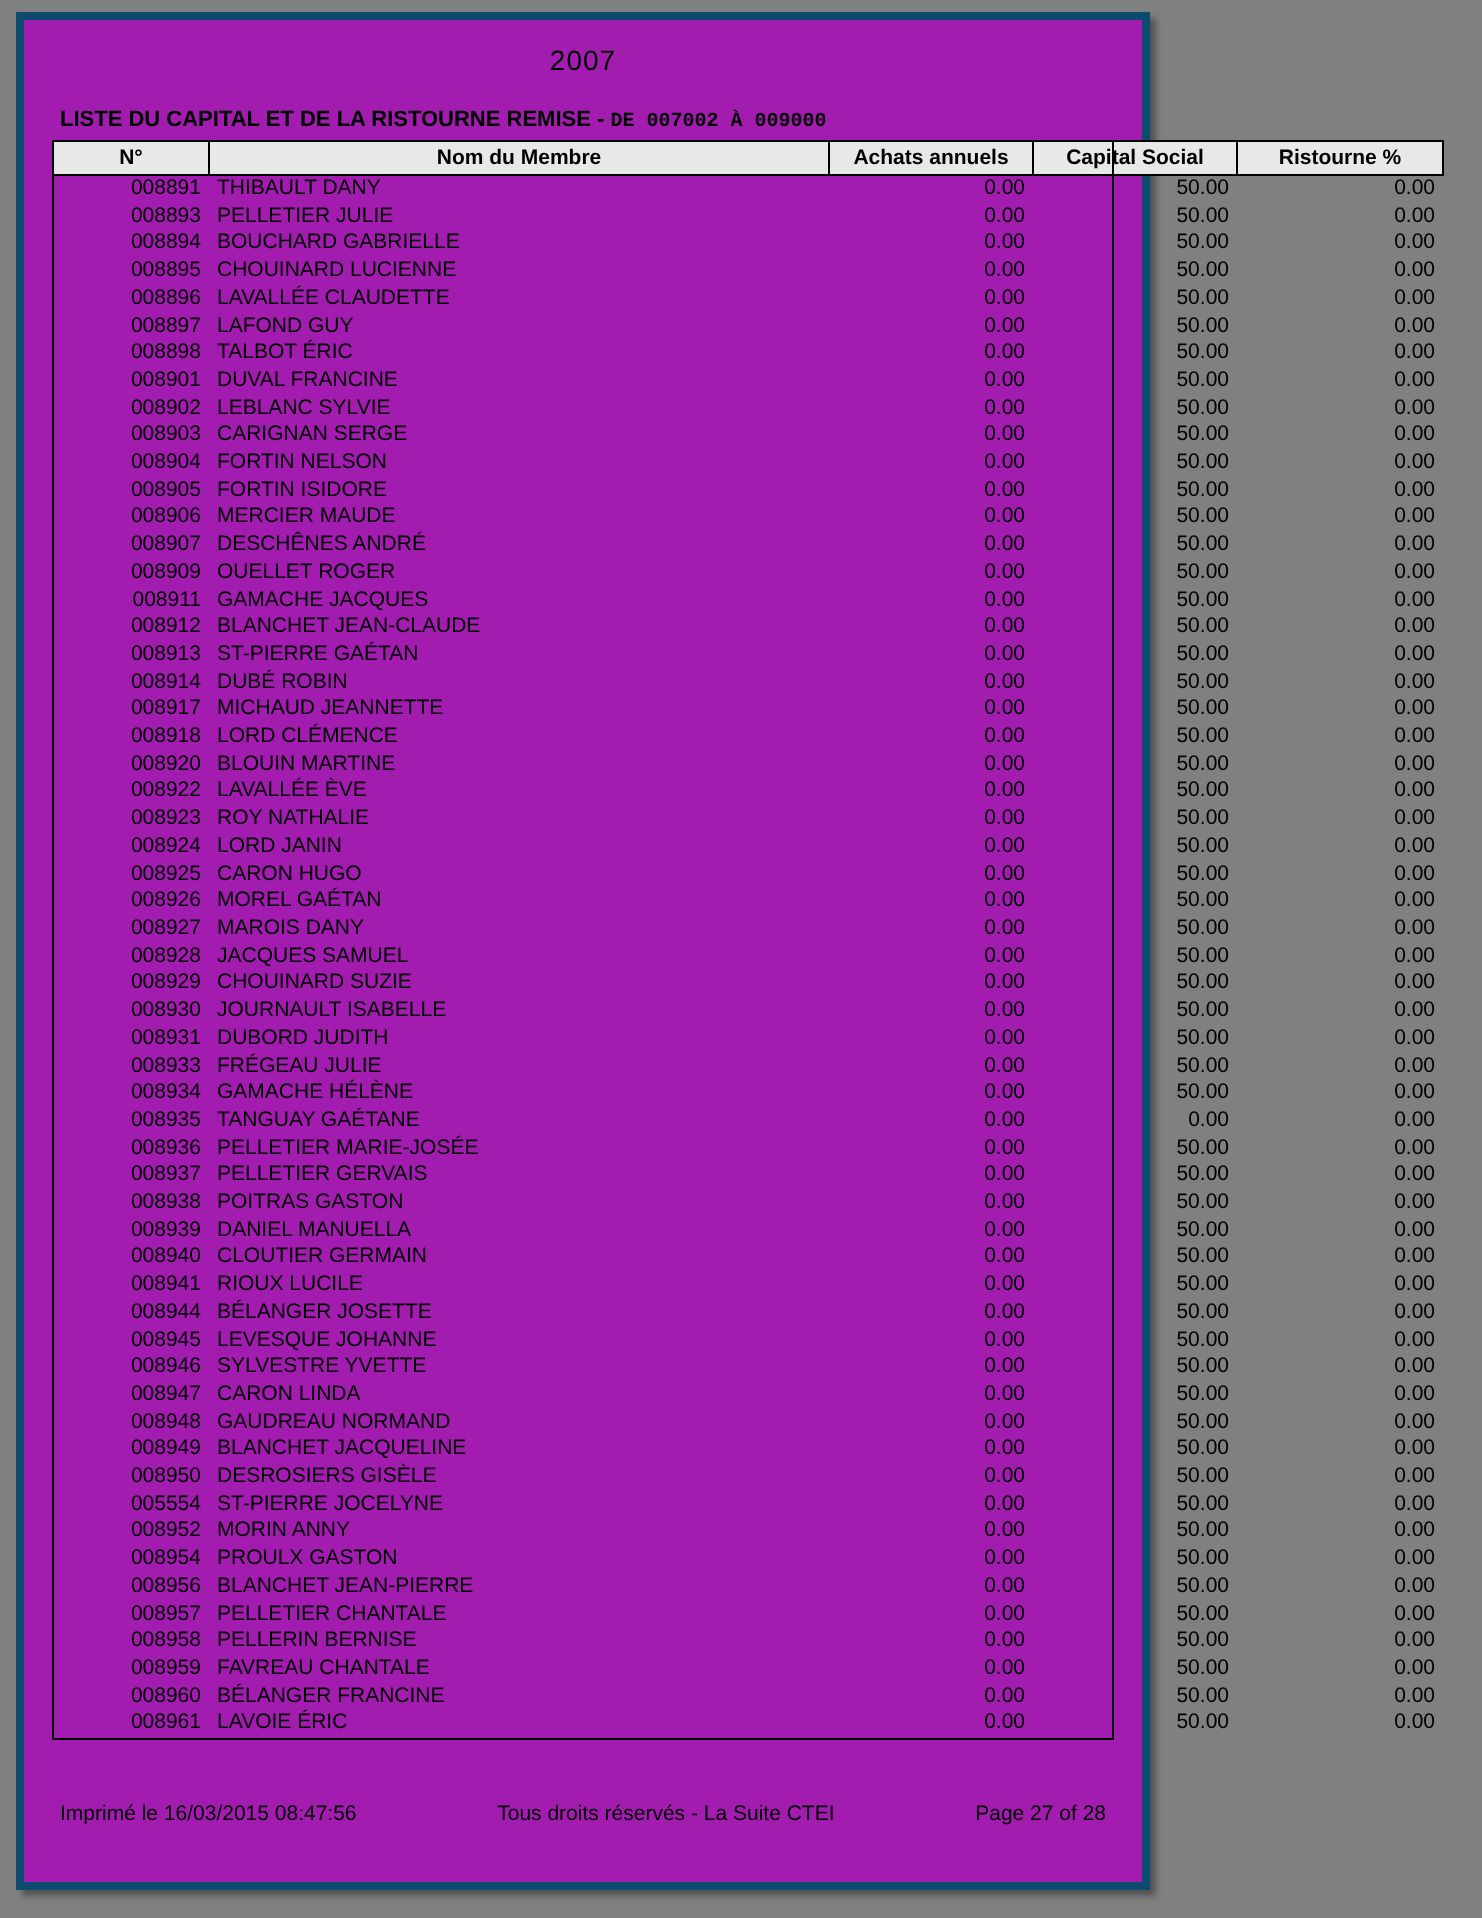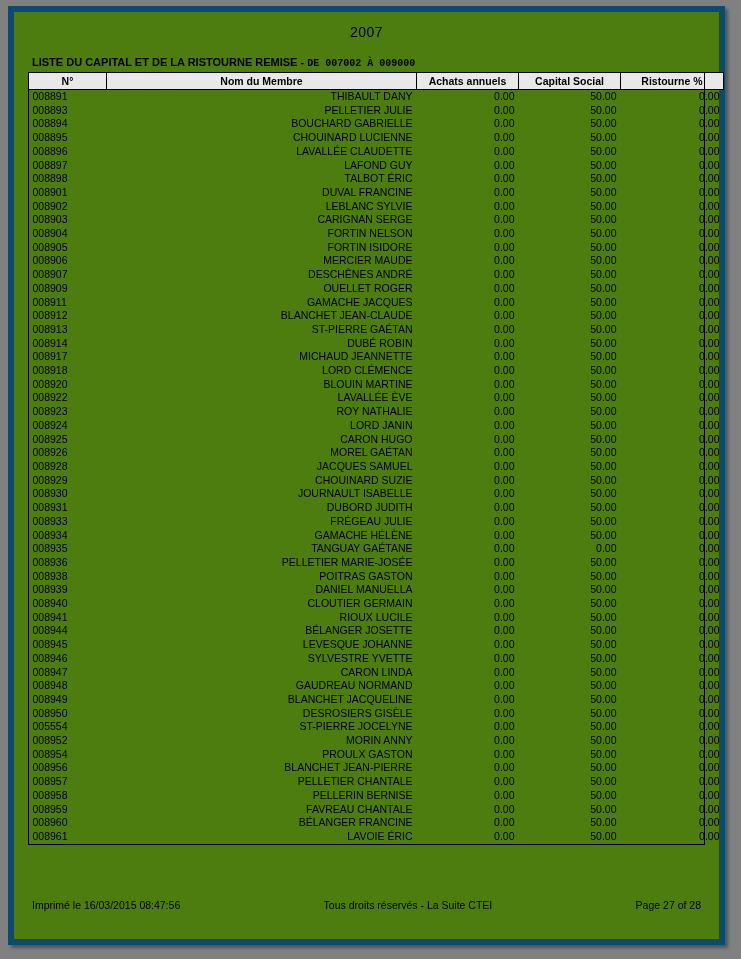--- a/index.html
+++ b/index.html
@@ -10,24 +10,24 @@
   body {
     width: 741px;
     height: 959px;
     font-family: "Liberation Sans", sans-serif;
     overflow: hidden;
   }
   .page {
     position: absolute;
     left: 8px;
     top: 6px;
-    width: 717px;
+    width: 567px;
     height: 939px;
-    background: #4d7c0f;
-    border: 6px solid #0c4a6e;
+    background: #a21caf;
+    border: 4px solid #0c4a6e;
     box-shadow: 3px 3px 3px rgba(0,0,0,0.35);
     box-sizing: border-box;
   }
   .page-inner {
     position: relative;
     width: 100%;
     height: 100%;
     padding: 0 14px;
     box-sizing: border-box;
   }
@@ -73,22 +73,22 @@
     color: #000;
     line-height: 13.7px;
     border: none;
   }
   .col-no      { width: 78px; }
   .col-name    { width: 310px; }
   .col-achats  { width: 102px; }
   .col-capital { width: 102px; }
   .col-rist    { width: 103px; }
 
-  td.c-no      { padding-left: 10px; text-align: left; }
-  td.c-name    { padding-left: 14px; text-align: right; }
+  td.c-no      { padding-left: 10px; text-align: right; }
+  td.c-name    { padding-left: 14px; text-align: left; }
   td.c-num     { text-align: right; padding-right: 12px; }
   .footer {
     position: absolute;
     left: 0;
     right: 0;
     bottom: 28px;
     padding: 0 18px;
     box-sizing: border-box;
     display: flex;
     justify-content: space-between;
@@ -332,20 +332,27 @@
               <td class="c-num">0.00</td>
             </tr>
             <tr>
               <td class="c-no">008926</td>
               <td class="c-name">MOREL GAÉTAN</td>
               <td class="c-num">0.00</td>
               <td class="c-num">50.00</td>
               <td class="c-num">0.00</td>
             </tr>
             <tr>
+              <td class="c-no">008927</td>
+              <td class="c-name">MAROIS DANY</td>
+              <td class="c-num">0.00</td>
+              <td class="c-num">50.00</td>
+              <td class="c-num">0.00</td>
+            </tr>
+            <tr>
               <td class="c-no">008928</td>
               <td class="c-name">JACQUES SAMUEL</td>
               <td class="c-num">0.00</td>
               <td class="c-num">50.00</td>
               <td class="c-num">0.00</td>
             </tr>
             <tr>
               <td class="c-no">008929</td>
               <td class="c-name">CHOUINARD SUZIE</td>
               <td class="c-num">0.00</td>
@@ -383,20 +390,27 @@
             <tr>
               <td class="c-no">008935</td>
               <td class="c-name">TANGUAY GAÉTANE</td>
               <td class="c-num">0.00</td>
               <td class="c-num">0.00</td>
               <td class="c-num">0.00</td>
             </tr>
             <tr>
               <td class="c-no">008936</td>
               <td class="c-name">PELLETIER MARIE-JOSÉE</td>
+              <td class="c-num">0.00</td>
+              <td class="c-num">50.00</td>
+              <td class="c-num">0.00</td>
+            </tr>
+            <tr>
+              <td class="c-no">008937</td>
+              <td class="c-name">PELLETIER GERVAIS</td>
               <td class="c-num">0.00</td>
               <td class="c-num">50.00</td>
               <td class="c-num">0.00</td>
             </tr>
             <tr>
               <td class="c-no">008938</td>
               <td class="c-name">POITRAS GASTON</td>
               <td class="c-num">0.00</td>
               <td class="c-num">50.00</td>
               <td class="c-num">0.00</td>

